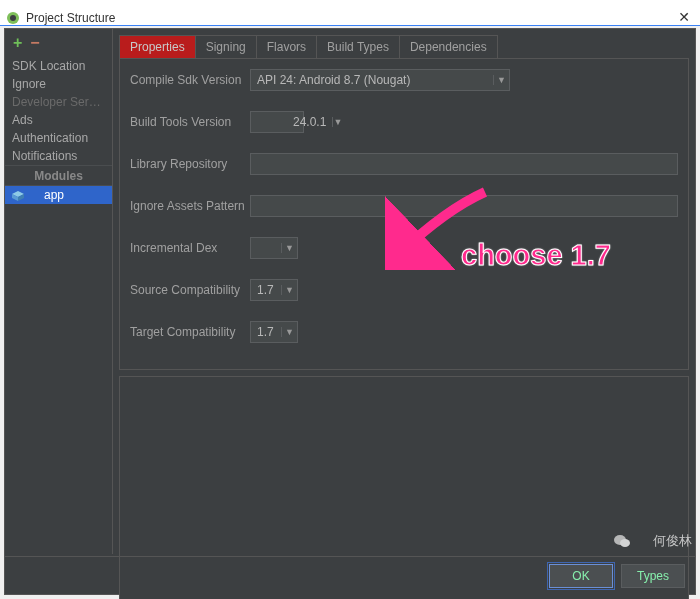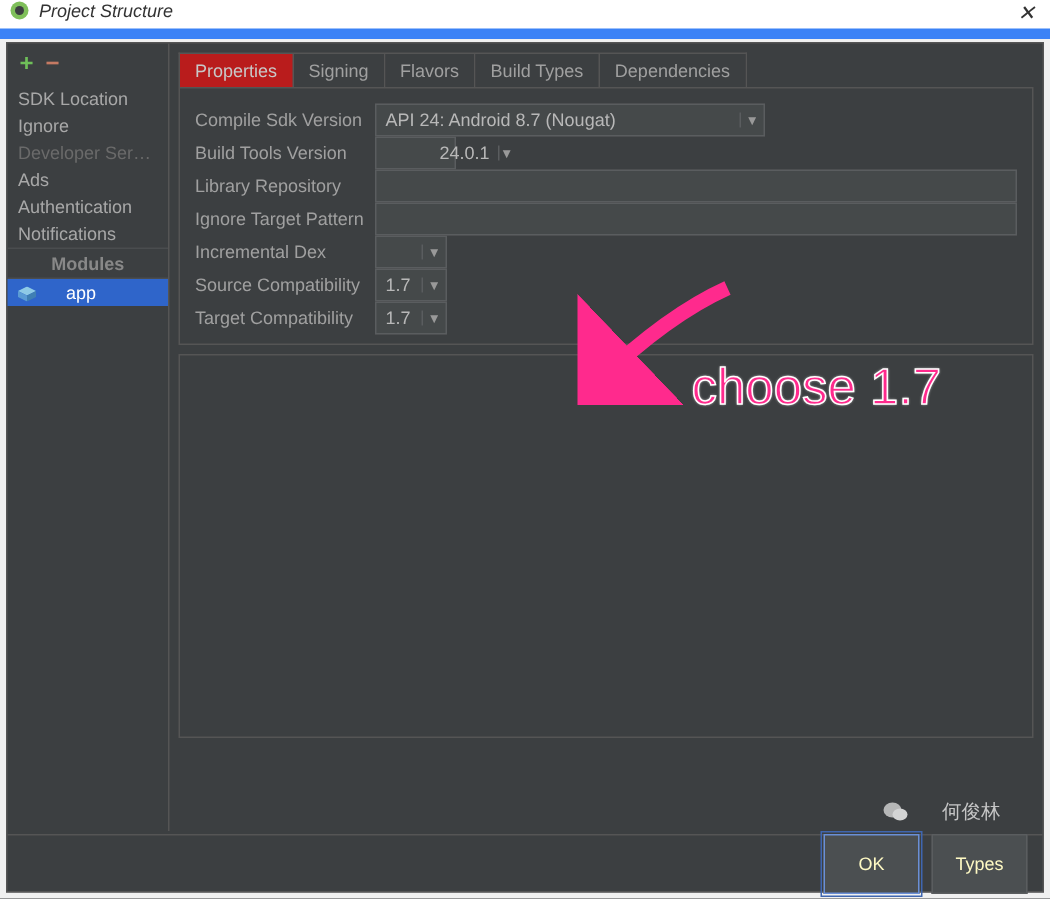--- a/index.html
+++ b/index.html
@@ -7,25 +7,24 @@
     width: 700px; height: 599px;
     font-family: "Segoe UI", Tahoma, sans-serif;
     font-size: 12px;
     background: #f0f0f0;
     color: #a0a0a0;
     overflow: hidden;
     position: relative;
   }
   .titlebar {
     height: 26px; background: #fff;
-    display: flex; align-items: flex-start;
+    display: flex; align-items: flex-end;
     padding: 0 6px;
-    border-bottom: 7px solid #3b82f6;
+    border-bottom: 1px solid #3b82f6;
     color: #333;
-    font-style: italic;
   }
   .tb-icon {
     width: 14px; height: 14px; margin-right: 6px;
     display: inline-flex; align-items: center; justify-content: center;
   }
   .tb-spacer { flex: 1; }
   .tb-close { color: #333; font-size: 14px; padding: 0 4px; cursor: default; }
   .dark {
     position: absolute; left: 4px; right: 4px; top: 28px; bottom: 4px;
     background: #3c3f41;
@@ -61,21 +60,21 @@
   .tab {
     padding: 4px 10px; color: #a0a0a0; border-right: 1px solid #555;
     background: #3c3f41;
   }
   .tab:last-child { border-right: none; }
   .tab.active { background: #b91c1c; color: #c8c8c8; }
   .form-area {
     border: 1px solid #555; padding: 10px 10px 6px;
     position: relative;
   }
-  .row { display: flex; align-items: center; margin-bottom: 0; height: 22px; }
+  .row { display: flex; align-items: center; margin-bottom: 20px; height: 22px; }
   .lbl { width: 120px; color: #a0a0a0; }
   .combo {
     display: flex; align-items: center; border: 1px solid #5a5d5f;
     background: #45494a; height: 22px; color: #b8b8b8;
   }
   .combo .val { padding: 0 6px; flex: 1; }
   .combo .arrow { width: 16px; text-align: center; border-left: 1px solid #5a5d5f; font-size: 9px; color: #999; }
   .txt {
     flex: 1; border: 1px solid #5a5d5f; background: #45494a;
     height: 22px;
@@ -87,38 +86,38 @@
     border: 1px solid #555; height: 256px; margin-top: 6px;
     background: #3c3f41;
   }
   .footer {
     position: absolute; left: 0; right: 0; bottom: 0; height: 38px;
     display: flex; align-items: center; justify-content: flex-end;
     padding: 0 10px; gap: 8px;
     border-top: 1px solid #555;
   }
   .btn {
-    min-width: 64px; height: 40px; border: 1px solid #5a5d5f;
-    background: #4b4f51; color: #fef9c3;
+    min-width: 64px; height: 24px; border: 1px solid #5a5d5f;
+    background: #4b4f51; color: #86efac;
     display: flex; align-items: center; justify-content: center;
   }
   .btn.primary {
     border: 1px solid #6a8fd6; outline: 1px solid #3f66b0; outline-offset: 1px;
   }
   .annotation {
     position: absolute; pointer-events: none;
   }
   .anno-text {
     position: absolute; left: 342px; top: 204px;
-    font-size: 34px; font-weight: 400; color: #ff2a8d;
+    font-size: 29px; font-weight: 700; color: #ff2a8d;
     -webkit-text-stroke: 1px #fff; text-shadow: 0 0 2px #fff;
   }
   .anno-arrow { position: absolute; left: 266px; top: 145px; }
   .watermark {
-    position: absolute; right: 28px; bottom: 44px;
+    position: absolute; right: 3px; bottom: 44px;
     display: flex; align-items: center; gap: 22px;
     color: #ddd; opacity: 0.85; font-size: 13px;
   }
   .wm-icon { width: 18px; height: 14px; }
 </style>
 </head>
 <body>
 
 <div class="titlebar">
   <span class="tb-icon">
@@ -180,21 +179,21 @@
         <div class="combo mid-combo">
           <span class="val">24.0.1</span>
           <span class="arrow">▼</span>
         </div>
       </div>
       <div class="row">
         <span class="lbl">Library Repository</span>
         <div class="txt"></div>
       </div>
       <div class="row">
-        <span class="lbl">Ignore Target Pattern</span>
+        <span class="lbl">Ignore Assets Pattern</span>
         <div class="txt"></div>
       </div>
       <div class="row">
         <span class="lbl">Incremental Dex</span>
         <div class="combo small-combo">
           <span class="val"></span>
           <span class="arrow">▼</span>
         </div>
       </div>
       <div class="row">

